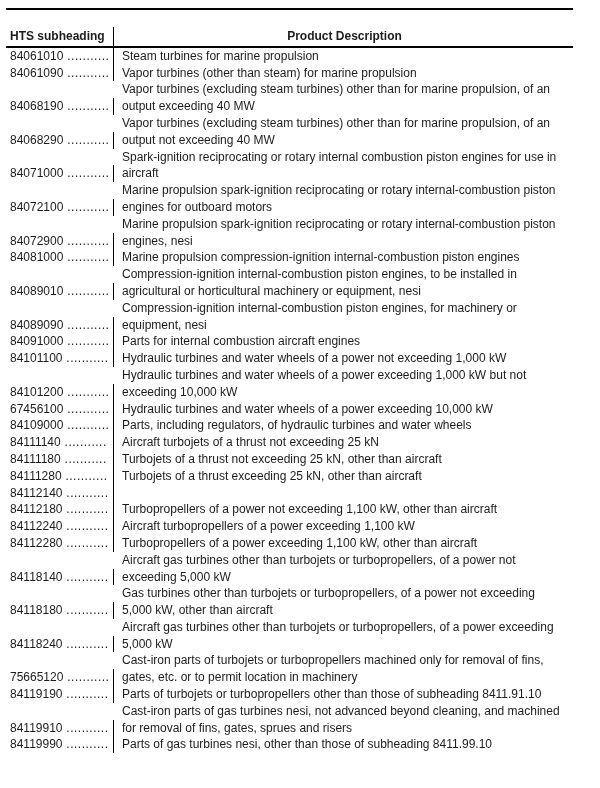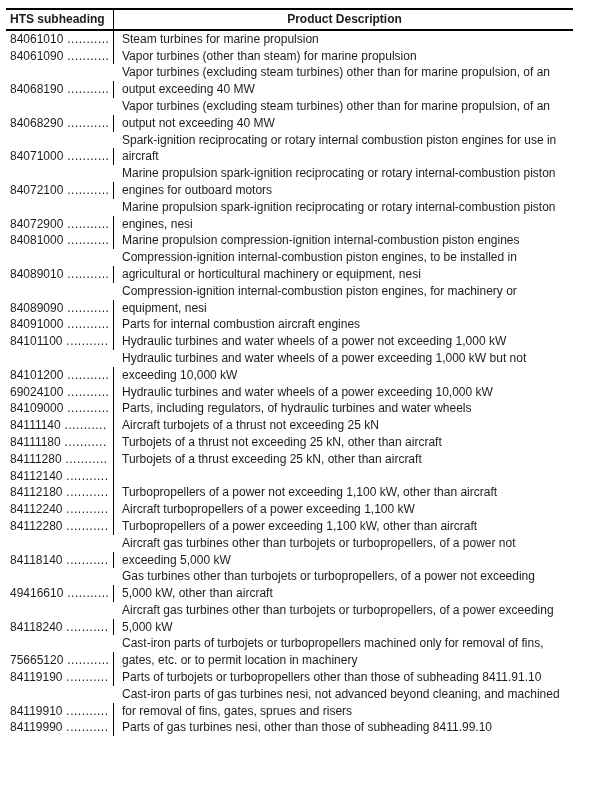--- a/index.html
+++ b/index.html
@@ -45,21 +45,21 @@
   .header-row {
     border-bottom: 2px solid #000;
     font-weight: bold;
   }
   .header-row .col-code {
     padding-top: 1px;
     padding-bottom: 1px;
   }
   .header-row .col-desc {
     text-align: center;
-    padding-top: 1px;
+    padding-top: 18px;
     padding-bottom: 1px;
   }
   .dots {
     letter-spacing: 0.5px;
   }
 </style>
 </head>
 <body>
 
 <div class="page">
@@ -128,21 +128,21 @@
     <div class="col-code"><span>84101100</span><span class="dots"> ...........</span></div>
     <div class="col-desc"><span>Hydraulic turbines and water wheels of a power not exceeding 1,000 kW</span></div>
   </div>
 
   <div class="row">
     <div class="col-code"><span>84101200</span><span class="dots"> ...........</span></div>
     <div class="col-desc"><span>Hydraulic turbines and water wheels of a power exceeding 1,000 kW but not exceeding 10,000 kW</span></div>
   </div>
 
   <div class="row">
-    <div class="col-code"><span>69024100</span><span class="dots"> ...........</span></div>
+    <div class="col-code"><span>67456100</span><span class="dots"> ...........</span></div>
     <div class="col-desc"><span>Hydraulic turbines and water wheels of a power exceeding 10,000 kW</span></div>
   </div>
 
   <div class="row">
     <div class="col-code"><span>84109000</span><span class="dots"> ...........</span></div>
     <div class="col-desc"><span>Parts, including regulators, of hydraulic turbines and water wheels</span></div>
   </div>
 
   <div class="row">
     <div class="col-code"><span>84111140</span><span class="dots"> ...........</span></div>
@@ -178,21 +178,21 @@
     <div class="col-code"><span>84112280</span><span class="dots"> ...........</span></div>
     <div class="col-desc"><span>Turbopropellers of a power exceeding 1,100 kW, other than aircraft</span></div>
   </div>
 
   <div class="row">
     <div class="col-code"><span>84118140</span><span class="dots"> ...........</span></div>
     <div class="col-desc"><span>Aircraft gas turbines other than turbojets or turbopropellers, of a power not exceeding 5,000 kW</span></div>
   </div>
 
   <div class="row">
-    <div class="col-code"><span>49416610</span><span class="dots"> ...........</span></div>
+    <div class="col-code"><span>84118180</span><span class="dots"> ...........</span></div>
     <div class="col-desc"><span>Gas turbines other than turbojets or turbopropellers, of a power not exceeding 5,000 kW, other than aircraft</span></div>
   </div>
 
   <div class="row">
     <div class="col-code"><span>84118240</span><span class="dots"> ...........</span></div>
     <div class="col-desc"><span>Aircraft gas turbines other than turbojets or turbopropellers, of a power exceeding 5,000 kW</span></div>
   </div>
 
 
   <div class="row">

